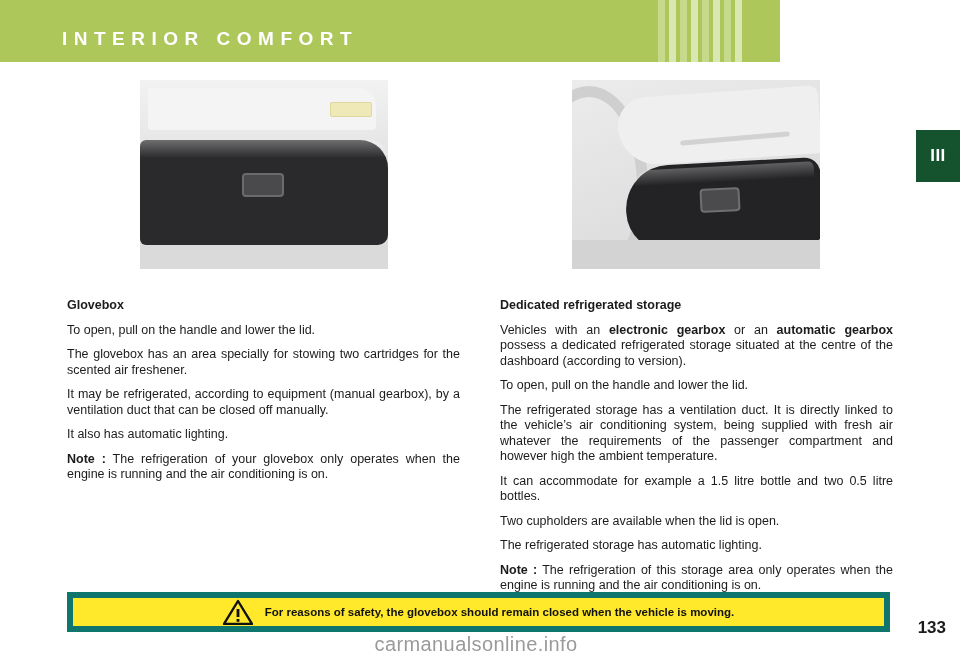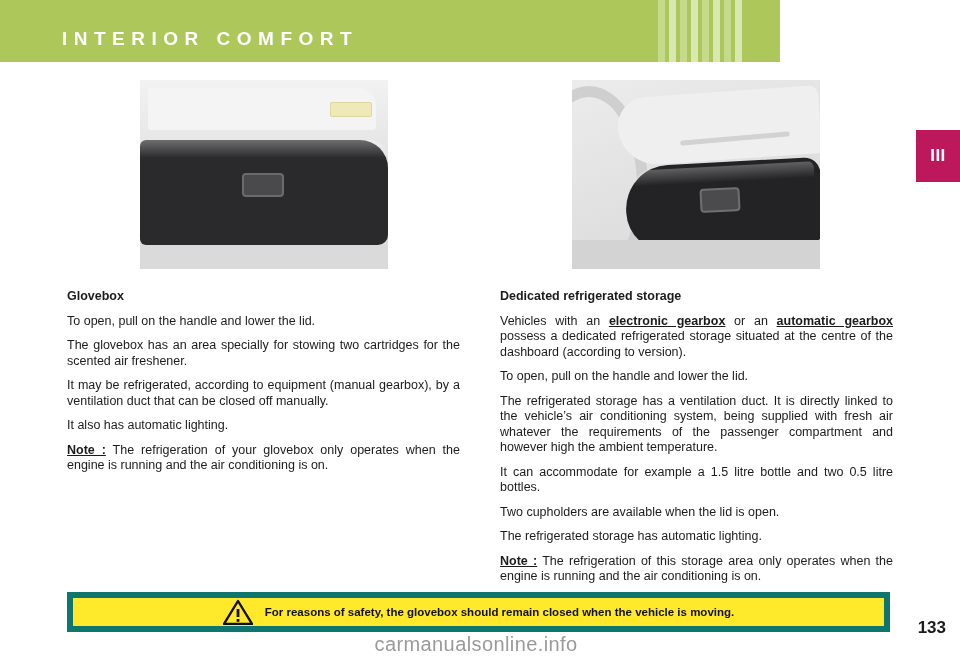--- a/index.html
+++ b/index.html
@@ -52,21 +52,21 @@
     background: #d9e8b2;
   }
 
   
   .chapter-tab {
     position: absolute;
     right: 0;
     top: 130px;
     width: 44px;
     height: 52px;
-    background: #be185d;
+    background: #14532d;
     color: #ffffff;
     font-size: 17px;
     font-weight: bold;
     display: flex;
     align-items: center;
     justify-content: center;
     letter-spacing: 0.5px;
   }
 
   
@@ -232,30 +232,30 @@
     top: 282px;
     width: 393px;
     font-size: 12.5px;
     line-height: 15.5px;
     color: #1b1b1b;
   }
   .col-left { left: 67px; }
   .col-right { left: 500px; }
 
   .col h3 {
-    margin: 7px 0 9px 0;
+    margin: 16px 0 9px 0;
     font-size: 12.5px;
     font-weight: bold;
   }
   .col p {
     margin: 0 0 9px 0;
     text-align: justify;
   }
   .col p.last { margin-bottom: 0; }
-  .col b { font-weight: bold; text-decoration: underline; }
+  .col b { font-weight: bold; }
 
   
   .warning {
     position: absolute;
     left: 67px;
     top: 592px;
     width: 823px;
     height: 40px;
     background: #ffe92a;
     border: 6px solid #0f766e;

